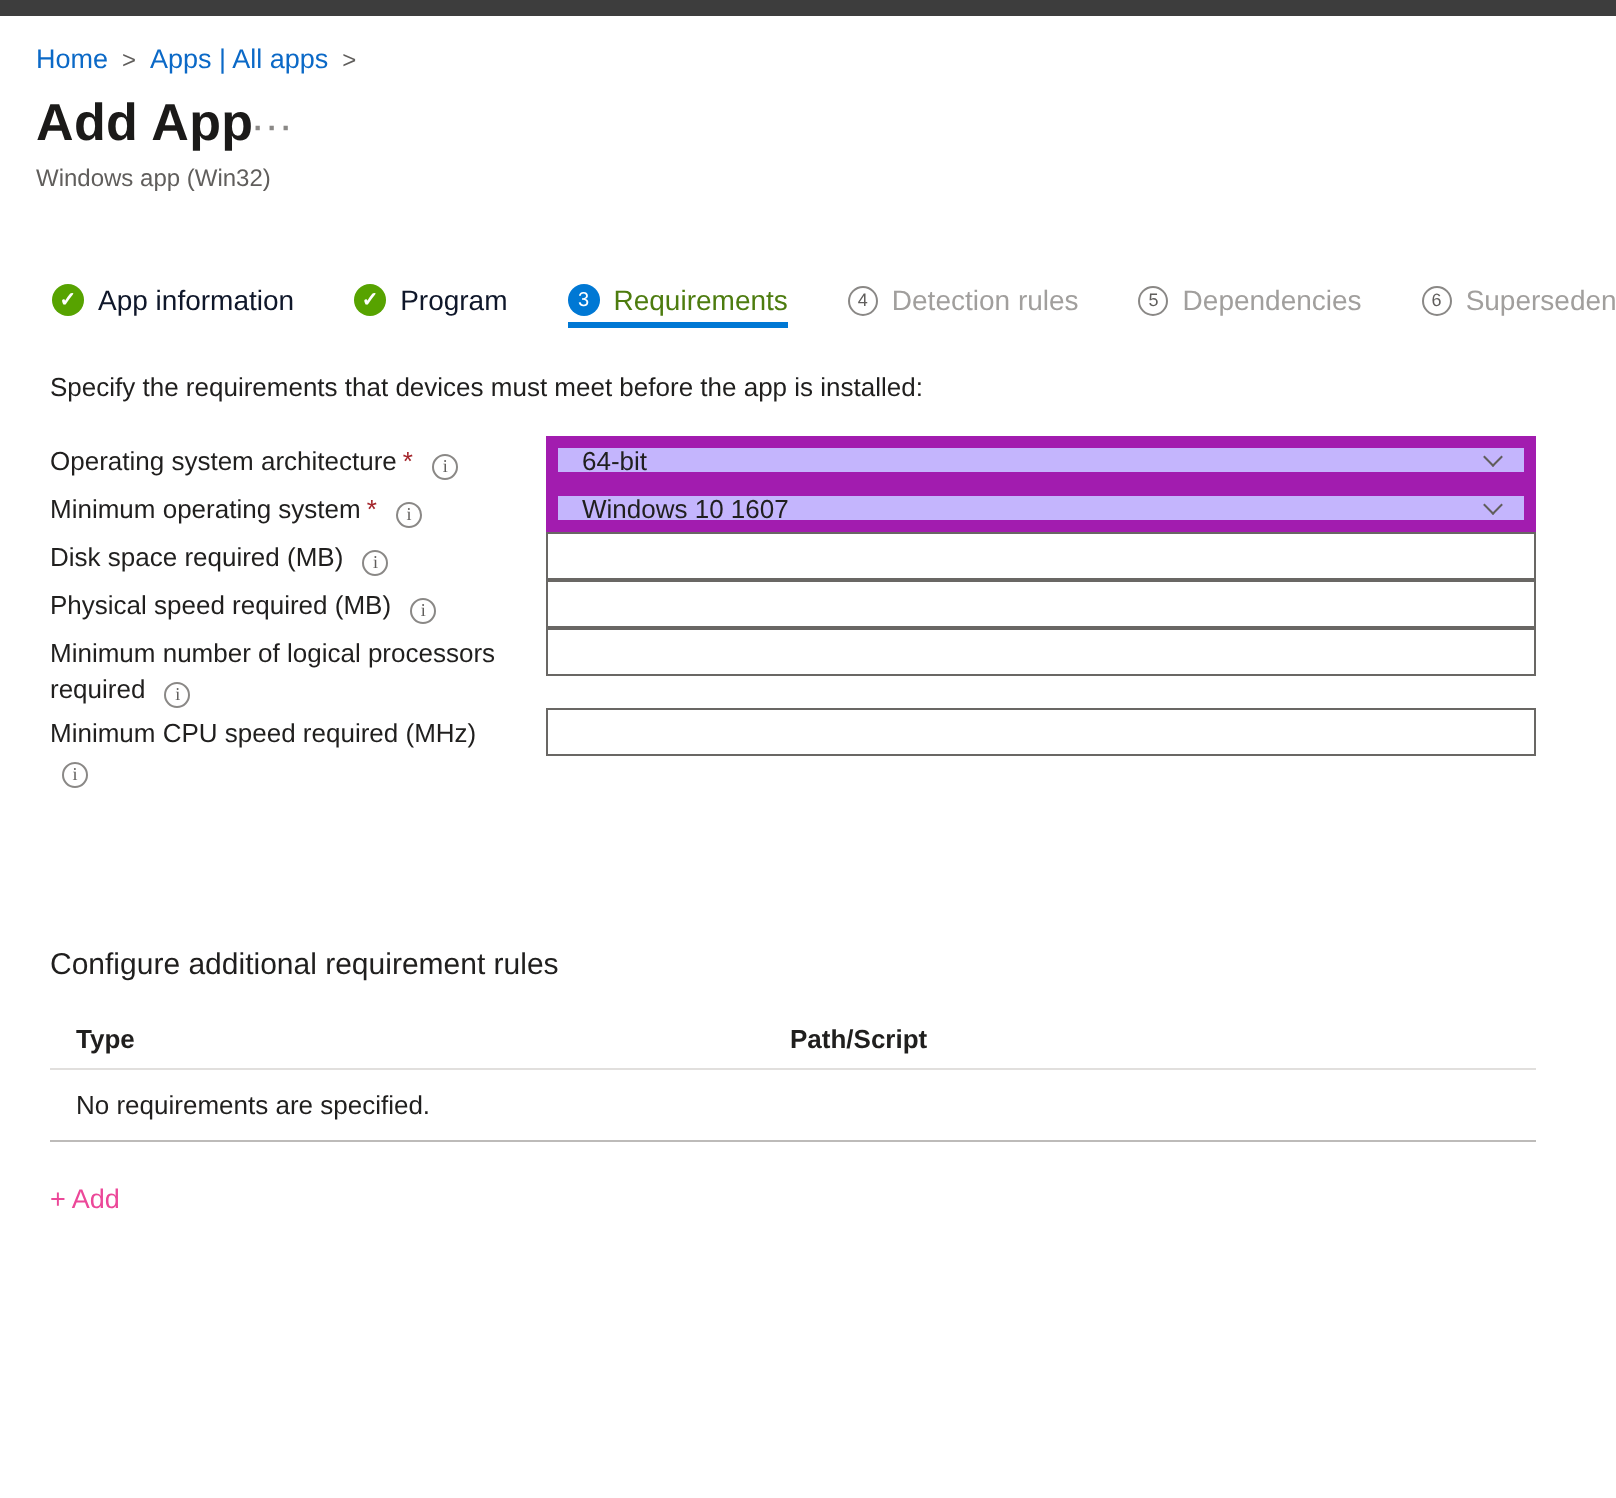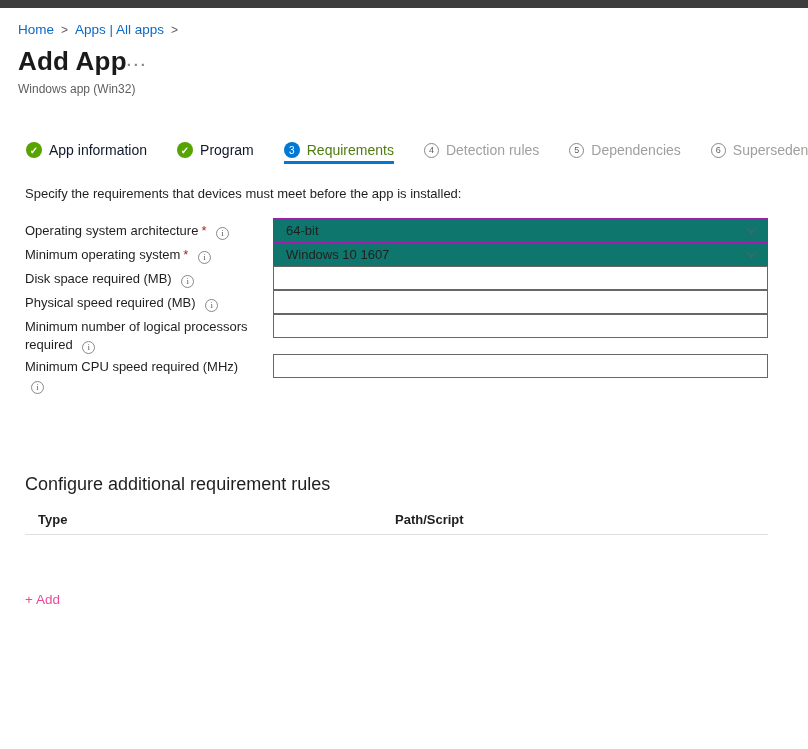--- a/index.html
+++ b/index.html
@@ -39,28 +39,28 @@
 
   
   .form { position:absolute; top:218px; left:25px; width:743px; }
   .form-row { display:flex; align-items:flex-start; }
   .form-label { width:248px; padding-top:4px; font-size:13px; line-height:18px; color:#201f1e; padding-right:14px; }
   .req-star { color:#a4262c; margin-left:3px; }
   .info-icon { display:inline-block; width:13px; height:13px; border:1px solid #8a8886; border-radius:50%;
                font-size:9px; line-height:11px; text-align:center; color:#605e5c; margin-left:6px;
                vertical-align:-1px; cursor:default; font-family:"Liberation Serif", serif; }
   .form-control { width:495px; }
-  .dropdown { height:24px; border:1px solid #a21caf; background:#0f766e; display:flex; align-items:center;
+  .dropdown { height:24px; border:6px solid #a21caf; background:#c4b5fd; display:flex; align-items:center;
               justify-content:space-between; padding:0 12px; font-size:13px; color:#201f1e; cursor:pointer; }
   .chevron { width:7px; height:7px; border-right:1.4px solid #605e5c; border-bottom:1.4px solid #605e5c;
              transform:rotate(45deg); margin-top:-4px; flex:none; }
   .textbox { width:100%; height:24px; border:1px solid #69676.5; border:1px solid #696764; background:#fff;
              font-size:13px; padding:0 8px; font-family:"Liberation Sans", sans-serif; color:#201f1e; outline:none; }
 
-  .additional-heading { position:absolute; top:474px; left:25px; font-size:18px; color:#201f1e; }
+  .additional-heading { position:absolute; top:474px; left:25px; font-size:15px; color:#201f1e; }
 
   
   .req-table { position:absolute; top:508px; left:25px; width:743px; font-size:13px; }
   .thead { display:flex; padding:4px 0 7px 13px; border-bottom:1px solid #e1dfdd; font-weight:700; color:#201f1e; }
   .th-type { width:357px; }
   .th-path { flex:1; }
   .empty-row { padding:10px 13px; border-bottom:1px solid #bdbbb9; color:#201f1e; }
 
   .add-link { position:absolute; top:592px; left:25px; font-size:13.5px; color:#ec4899; cursor:pointer; }
 </style>
@@ -181,15 +181,16 @@
 
 </div>
 
 <div class="additional-heading">Configure additional requirement rules</div>
 
 <div class="req-table">
   <div class="thead">
     <div class="th-type">Type</div>
     <div class="th-path">Path/Script</div>
   </div>
+  <div class="empty-row">No requirements are specified.</div>
 </div>
 
 <div class="add-link">+ Add</div>
 
 </body></html>

